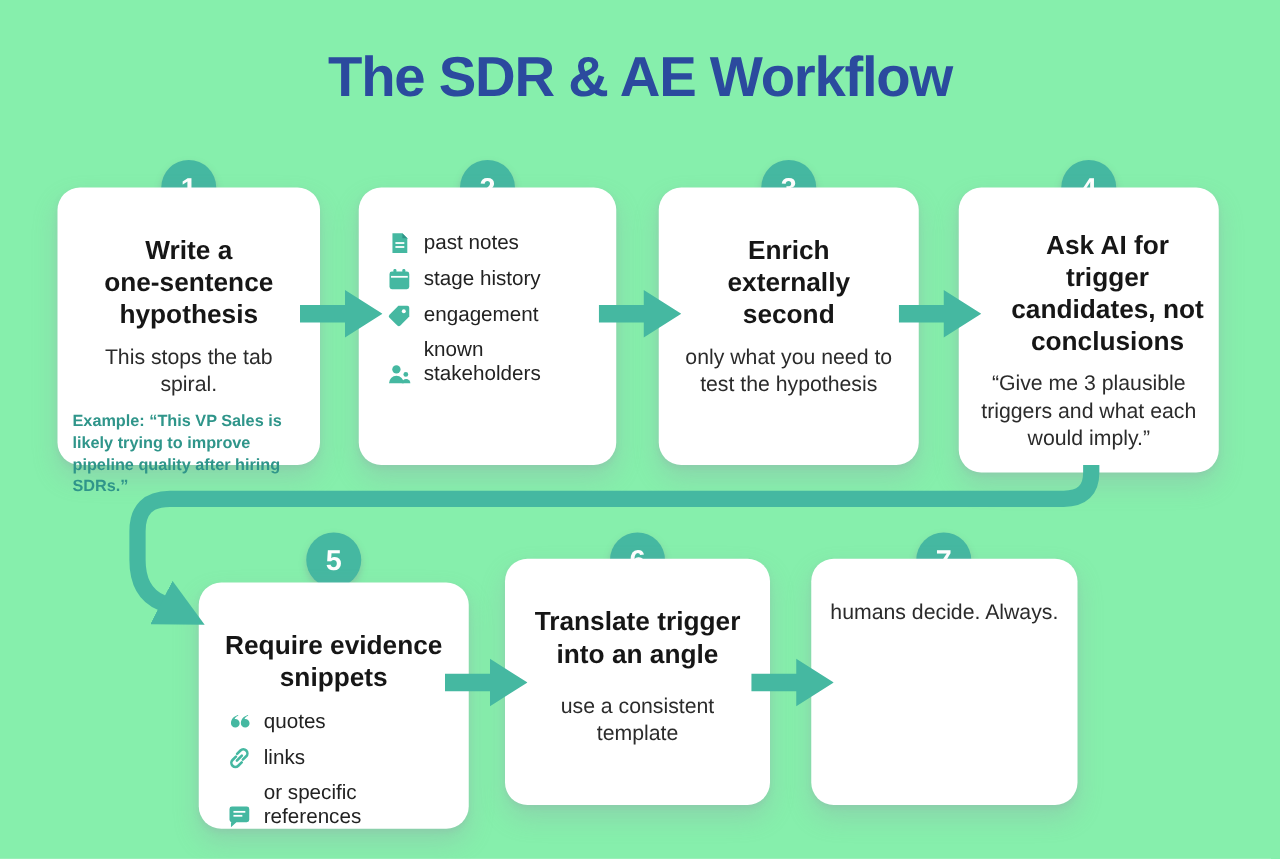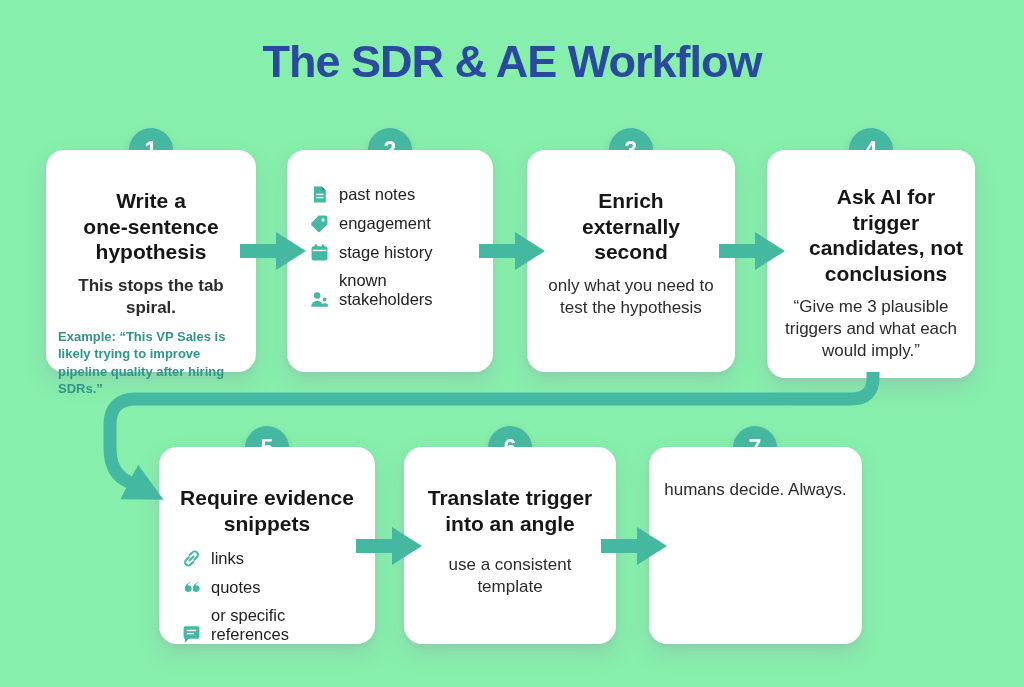--- a/index.html
+++ b/index.html
@@ -26,21 +26,21 @@
     border-radius:18px;
     box-shadow:0 10px 20px rgba(150,155,170,0.30), 0 2px 4px rgba(150,155,170,0.18);
     box-sizing:border-box;
     display:flex;flex-direction:column;align-items:center;
     padding:32px 12px 12px 12px;
   }
   .c1{left:46px;top:150px;width:210px;height:222px;}
   .c2{left:287px;top:150px;width:206px;height:222px;}
   .c3{left:527px;top:150px;width:208px;height:222px;}
   .c4{left:767px;top:150px;width:208px;height:228px;align-items:flex-end;}
-  .c5{left:159px;top:447px;width:216px;height:197px;}
+  .c5{left:159px;top:466px;width:216px;height:197px;}
   .c6{left:404px;top:447px;width:212px;height:197px;}
   .c7{left:649px;top:447px;width:213px;height:197px;}
 
   .badge{
     position:absolute;
     width:44px;height:44px;border-radius:50%;
     background:#45b8a1;
     color:#ffffff;font-size:23px;font-weight:bold;
     display:flex;align-items:center;justify-content:center;
     box-shadow:0 3px 6px rgba(120,130,140,0.35);
@@ -105,56 +105,56 @@
   <div class="badge b3">3</div>
   <div class="badge b4">4</div>
   <div class="badge b5">5</div>
   <div class="badge b6">6</div>
   <div class="badge b7">7</div>
 
   <div class="card c1">
     <div class="card-title">Write a
 one-sentence
 hypothesis</div>
-    <div class="card-body" style="max-width:165px;font-weight:bold;">This stops the tab spiral.</div>
+    <div class="card-body" style="max-width:165px;">This stops the tab spiral.</div>
     <div class="card-example">Example: “This VP Sales is likely trying to improve pipeline quality after hiring SDRs.”</div>
   </div>
 
   <div class="card c2">
     <div class="card-list">
       <div class="list-item">
         <span class="icon">
           <svg width="19" height="19" viewBox="0 0 24 24">
               <path d="M5 2 h10 l5 5 v15 h-15 z" fill="#45b8a1"></path>
               <path d="M15 2 v5 h5 z" fill="#2f9488"></path>
               <rect x="8" y="11" width="9" height="1.8" fill="#ffffff"></rect>
               <rect x="8" y="15" width="9" height="1.8" fill="#ffffff"></rect>
             </svg>
         </span>
         <span>past notes</span>
       </div>
       <div class="list-item">
         <span class="icon">
           <svg width="19" height="19" viewBox="0 0 24 24">
-              <path d="M2 11 L11 2 H20 a2 2 0 0 1 2 2 V13 L13 22 a2.2 2.2 0 0 1 -3.1 0 L2 14.1 a2.2 2.2 0 0 1 0 -3.1 z" fill="#45b8a1"></path>
-              <circle cx="16.5" cy="7.5" r="2" fill="#ffffff"></circle>
-            </svg>
-        </span>
-        <span>engagement</span>
-      </div>
-      <div class="list-item">
-        <span class="icon">
-          <svg width="19" height="19" viewBox="0 0 24 24">
               <rect x="2" y="4" width="20" height="18" rx="2.5" fill="#45b8a1"></rect>
               <rect x="6" y="1.5" width="3" height="5" rx="1.2" fill="#45b8a1"></rect>
               <rect x="15" y="1.5" width="3" height="5" rx="1.2" fill="#45b8a1"></rect>
               <rect x="3.5" y="8.5" width="17" height="1.8" fill="#ffffff"></rect>
             </svg>
         </span>
         <span>stage history</span>
+      </div>
+      <div class="list-item">
+        <span class="icon">
+          <svg width="19" height="19" viewBox="0 0 24 24">
+              <path d="M2 11 L11 2 H20 a2 2 0 0 1 2 2 V13 L13 22 a2.2 2.2 0 0 1 -3.1 0 L2 14.1 a2.2 2.2 0 0 1 0 -3.1 z" fill="#45b8a1"></path>
+              <circle cx="16.5" cy="7.5" r="2" fill="#ffffff"></circle>
+            </svg>
+        </span>
+        <span>engagement</span>
       </div>
       <div class="list-item">
         <span class="icon">
           <svg width="19" height="19" viewBox="0 0 24 24">
               <circle cx="9" cy="7" r="4.2" fill="#45b8a1"></circle>
               <path d="M1.5 21 a7.5 7.5 0 0 1 15 0 z" fill="#45b8a1"></path>
               <circle cx="18.5" cy="12" r="2.4" fill="#45b8a1"></circle>
               <path d="M14.5 21 a4.3 4.3 0 0 1 8.6 0 z" fill="#45b8a1"></path>
             </svg>
         </span>
@@ -177,36 +177,36 @@
 conclusions</div>
     <div class="card-body">“Give me 3 plausible triggers and what each would imply.”</div>
   </div>
 
   <div class="card c5">
     <div class="card-title">Require evidence
 snippets</div>
     <div class="card-list">
       <div class="list-item">
         <span class="icon">
+          <svg width="19" height="19" viewBox="0 0 24 24" fill="#45b8a1">
+              <path d="M10.5 5 C5.8 6.6 3.5 9.6 3.5 13.4 a4.4 4.4 0 1 0 4.4 -4.4 c-0.2 0 -0.5 0 -0.7 0.1 C7.8 7.5 9 6.4 11 5.8 z"></path>
+              <path d="M20.5 5 C15.8 6.6 13.5 9.6 13.5 13.4 a4.4 4.4 0 1 0 4.4 -4.4 c-0.2 0 -0.5 0 -0.7 0.1 C17.8 7.5 19 6.4 21 5.8 z"></path>
+            </svg>
+        </span>
+        <span>quotes</span>
+      </div>
+      <div class="list-item">
+        <span class="icon">
           <svg width="19" height="19" viewBox="0 0 24 24" fill="none" stroke="#45b8a1" stroke-width="2.6" stroke-linecap="round">
               <path d="M9.5 14.5 L14.5 9.5"></path>
               <path d="M8.5 10.5 l-3.4 3.4 a4.1 4.1 0 0 0 5.8 5.8 l3.4 -3.4"></path>
               <path d="M15.5 13.5 l3.4 -3.4 a4.1 4.1 0 0 0 -5.8 -5.8 l-3.4 3.4"></path>
             </svg>
         </span>
         <span>links</span>
-      </div>
-      <div class="list-item">
-        <span class="icon">
-          <svg width="19" height="19" viewBox="0 0 24 24" fill="#45b8a1">
-              <path d="M10.5 5 C5.8 6.6 3.5 9.6 3.5 13.4 a4.4 4.4 0 1 0 4.4 -4.4 c-0.2 0 -0.5 0 -0.7 0.1 C7.8 7.5 9 6.4 11 5.8 z"></path>
-              <path d="M20.5 5 C15.8 6.6 13.5 9.6 13.5 13.4 a4.4 4.4 0 1 0 4.4 -4.4 c-0.2 0 -0.5 0 -0.7 0.1 C17.8 7.5 19 6.4 21 5.8 z"></path>
-            </svg>
-        </span>
-        <span>quotes</span>
       </div>
       <div class="list-item">
         <span class="icon">
           <svg width="19" height="19" viewBox="0 0 24 24">
               <path d="M2 4 a2.5 2.5 0 0 1 2.5 -2.5 h15 A2.5 2.5 0 0 1 22 4 v11 a2.5 2.5 0 0 1 -2.5 2.5 H9 l-5.5 5 v-5 H4.5 A2.5 2.5 0 0 1 2 15 z" fill="#45b8a1"></path>
               <rect x="6" y="6" width="12" height="1.8" fill="#ffffff"></rect>
               <rect x="6" y="10" width="9" height="1.8" fill="#ffffff"></rect>
             </svg>
         </span>
         <span>or specific references</span>

